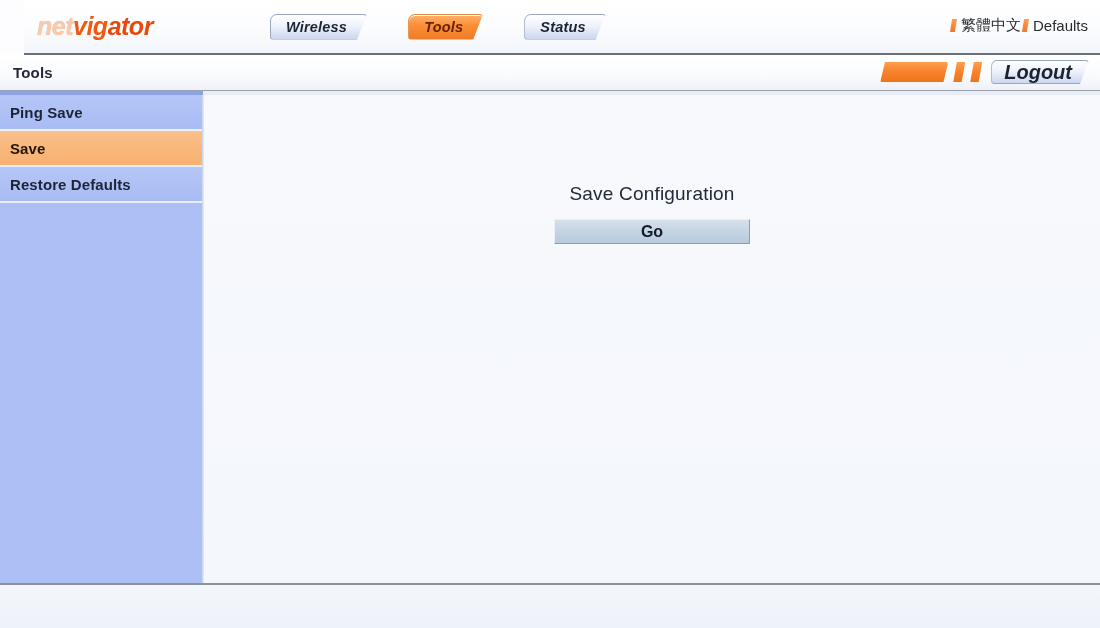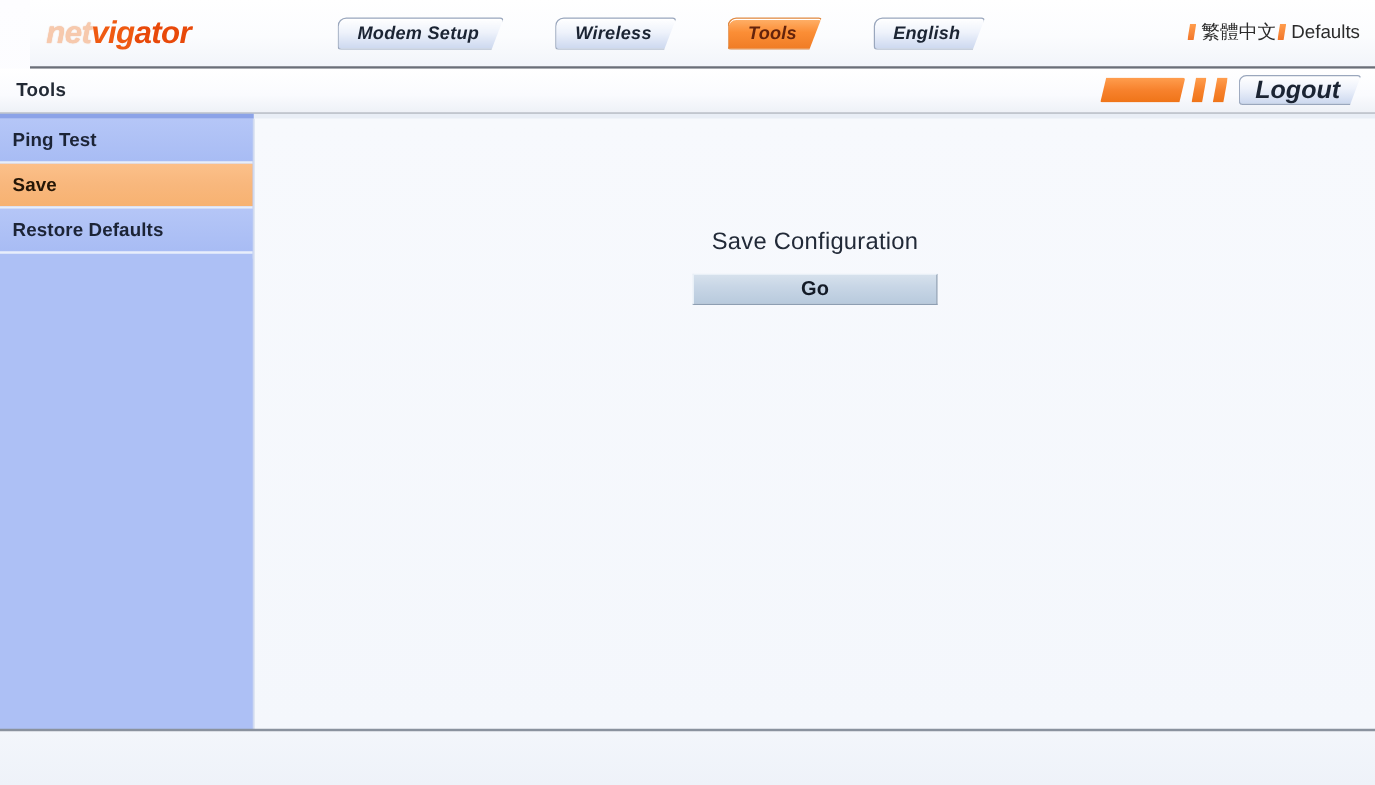--- a/index.html
+++ b/index.html
@@ -311,24 +311,23 @@
 
 <div id="page">
 
   <div class="topbar">
 
     <div class="logo">
       <span class="net">net</span><span class="vig">vig</span><span class="ator">ator</span>
     </div>
 
     <div class="nav">
-      <div class="tab">Modem Setup</div>
       <div class="tab">Wireless</div>
       <div class="tab active">Tools</div>
-      <div class="tab">English</div>
+      <div class="tab">Status</div>
     </div>
 
     <div class="lang">
       <a>
         <span class="slant"></span>
         <span class="cn">繁體中文</span>
       </a>
       <a>
         <span class="slant"></span>
         <span>Defaults</span>
@@ -346,21 +345,21 @@
       <div class="logout-btn">Logout</div>
     </div>
   </div>
 
   <div class="accent-line"></div>
 
   <div class="body-area">
 
     <div class="sidebar">
       <div class="sidebar-filler"></div>
-      <div class="side-item">Ping Test</div>
+      <div class="side-item">Ping Save</div>
       <div class="side-item selected">Save</div>
       <div class="side-item">Restore Defaults</div>
     </div>
 
     <div class="content">
       <div class="content-heading">Save Configuration</div>
       <div class="go-button">Go</div>
     </div>
   </div>
 

